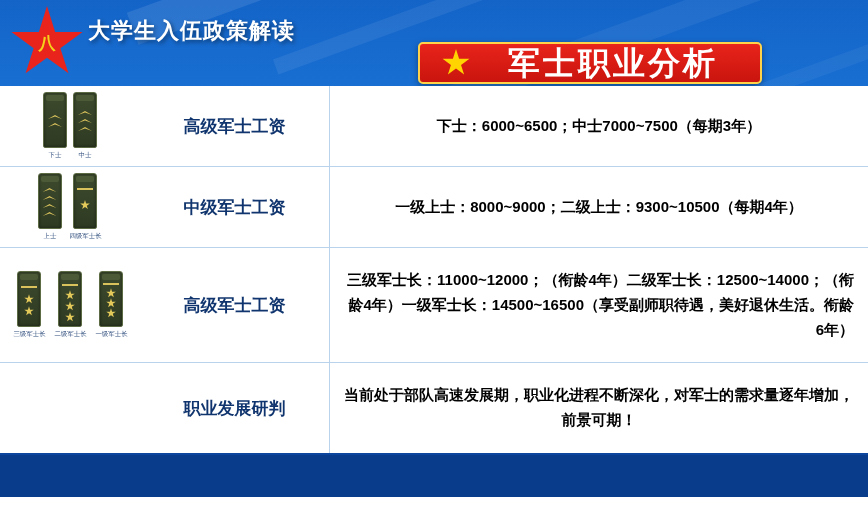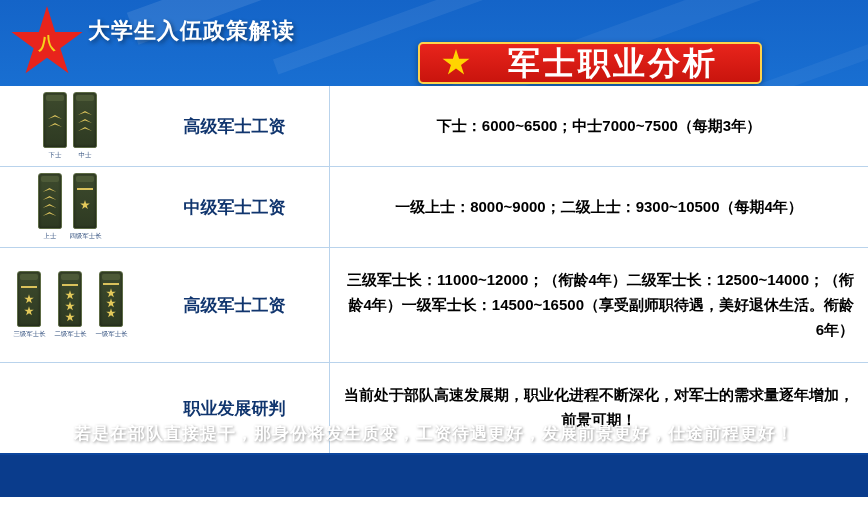--- a/index.html
+++ b/index.html
@@ -358,17 +358,16 @@
     </div>
 
     <div class="row">
       <div class="cell-rank"></div>
       <div class="cell-label">职业发展研判</div>
       <div class="cell-value">当前处于部队高速发展期，职业化进程不断深化，对军士的需求量逐年增加，前景可期！</div>
     </div>
 
   </div>
 
-  <div class="footer-note">若是在部队直接提干，那身份将发生质变，工资待遇更好，发展前景更好，仕途前程更好！</div>
   <div class="bottom-band"></div>
   <div class="bottom-edge"></div>
 
 </div>
 
 </body></html>

